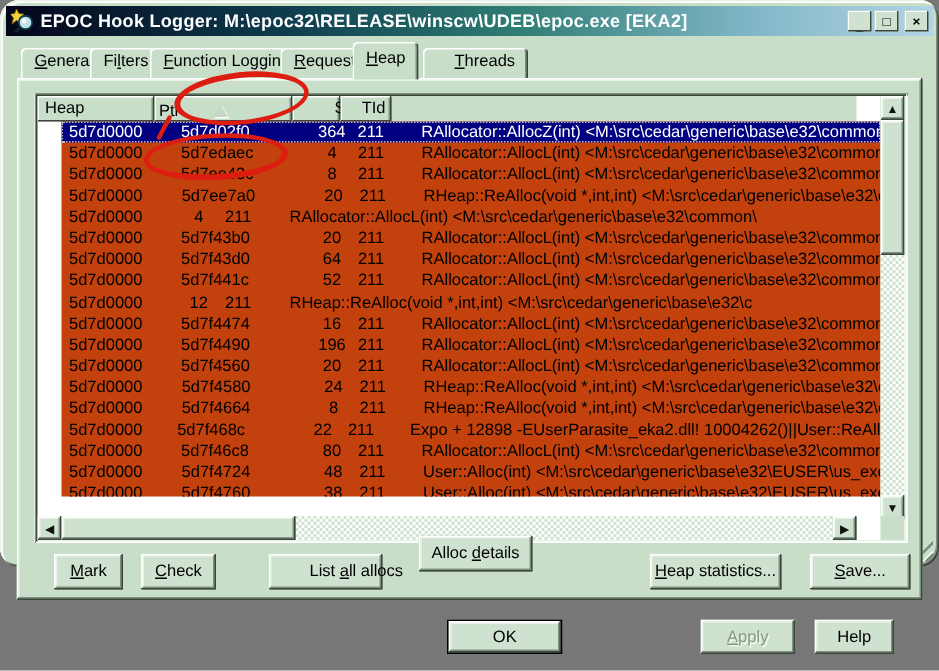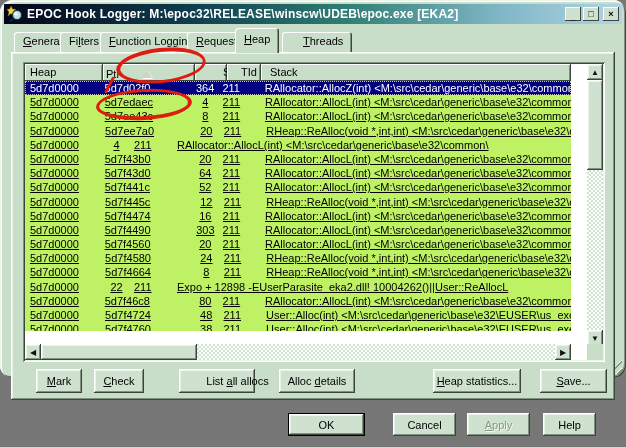--- a/index.html
+++ b/index.html
@@ -44,21 +44,21 @@
   .lv-inner{position:absolute;left:2px;top:2px;right:2px;bottom:2px;overflow:hidden;}
   .lv-header{position:absolute;left:0;top:0;width:546px;height:17px;display:flex;background:var(--face);}
   .hcell{height:17px;background:var(--face);padding:2px 4px 0 5px;white-space:nowrap;
     box-shadow: inset -1px -1px 0 var(--dk), inset 1px 1px 0 var(--hl), inset -2px 0 0 var(--sh);}
   .c-heap{width:78px;} .c-ptr{width:92px;padding-left:3px;display:flex;align-items:center;}
   .c-size{width:31px;text-align:right;padding-left:28px;} .c-tid{width:34px;text-align:right;}
   .c-stack{flex:1 1 auto;padding-left:9px;}
   .sort-arrow{display:inline-block;width:0;height:0;margin-left:22px;
     border-left:5px solid transparent;border-right:5px solid transparent;border-bottom:8px solid #c7d6c7;
     filter:drop-shadow(1px 1px 0 #ffffff);}
-  .rows{position:absolute;left:0;top:17px;width:546px;height:250px;overflow:hidden;background:#bef264;text-decoration:underline;}
+  .rows{position:absolute;left:16px;top:17px;width:546px;height:250px;overflow:hidden;background:#c2410c;}
   .row{display:flex;height:14.2px;line-height:14.2px;white-space:nowrap;}
   .row .cell{overflow:hidden;}
   .row .heap{width:78px;padding-left:5px;}
   .row .ptr{width:92px;padding-left:3px;}
   .row .size{width:31px;text-align:center;padding-right:4px;}
   .row .tid{width:34px;text-align:left;padding-right:4px;}
   .row .stack{flex:1 1 auto;padding-left:9px;}
   .row.selected{background:var(--sel);color:#fff;outline:1px dotted #c0c0c0;outline-offset:-1px;}
   
   .vsb{position:absolute;right:0;top:0;width:16px;height:282px;
@@ -130,21 +130,20 @@
     <div class="listview sunken">
       <div class="lv-inner">
         <div class="lv-header">
           <div class="hcell c-heap"><span>Heap</span></div>
           <div class="hcell c-ptr">
             <span>Ptr</span>
             <span class="sort-arrow"></span>
           </div>
           <div class="hcell c-size"><span>Size</span></div>
           <div class="hcell c-tid"><span>TId</span></div>
-          <div class="hcell c-stack"><span>Stack</span></div>
         </div>
 
         <div class="rows">
             <div class="row selected">
     <span class="cell heap">5d7d0000</span>
     <span class="cell ptr">5d7d02f0</span>
     <span class="cell size">364</span>
     <span class="cell tid">211</span>
     <span class="cell stack">RAllocator::AllocZ(int) &lt;M:\src\cedar\generic\base\e32\common\</span>
   </div>
@@ -191,36 +190,35 @@
   </div>
             <div class="row">
     <span class="cell heap">5d7d0000</span>
     <span class="cell ptr">5d7f441c</span>
     <span class="cell size">52</span>
     <span class="cell tid">211</span>
     <span class="cell stack">RAllocator::AllocL(int) &lt;M:\src\cedar\generic\base\e32\common\</span>
   </div>
             <div class="row">
     <span class="cell heap">5d7d0000</span>
-    <span class="cell ptr">5d7f445c</span>
     <span class="cell size">12</span>
     <span class="cell tid">211</span>
     <span class="cell stack">RHeap::ReAlloc(void *,int,int) &lt;M:\src\cedar\generic\base\e32\c</span>
   </div>
             <div class="row">
     <span class="cell heap">5d7d0000</span>
     <span class="cell ptr">5d7f4474</span>
     <span class="cell size">16</span>
     <span class="cell tid">211</span>
     <span class="cell stack">RAllocator::AllocL(int) &lt;M:\src\cedar\generic\base\e32\common\</span>
   </div>
             <div class="row">
     <span class="cell heap">5d7d0000</span>
     <span class="cell ptr">5d7f4490</span>
-    <span class="cell size">303</span>
+    <span class="cell size">196</span>
     <span class="cell tid">211</span>
     <span class="cell stack">RAllocator::AllocL(int) &lt;M:\src\cedar\generic\base\e32\common\</span>
   </div>
             <div class="row">
     <span class="cell heap">5d7d0000</span>
     <span class="cell ptr">5d7f4560</span>
     <span class="cell size">20</span>
     <span class="cell tid">211</span>
     <span class="cell stack">RAllocator::AllocL(int) &lt;M:\src\cedar\generic\base\e32\common\</span>
   </div>
@@ -233,20 +231,21 @@
   </div>
             <div class="row">
     <span class="cell heap">5d7d0000</span>
     <span class="cell ptr">5d7f4664</span>
     <span class="cell size">8</span>
     <span class="cell tid">211</span>
     <span class="cell stack">RHeap::ReAlloc(void *,int,int) &lt;M:\src\cedar\generic\base\e32\c</span>
   </div>
             <div class="row">
     <span class="cell heap">5d7d0000</span>
+    <span class="cell ptr">5d7f468c</span>
     <span class="cell size">22</span>
     <span class="cell tid">211</span>
     <span class="cell stack">Expo + 12898 -EUserParasite_eka2.dll! 10004262()||User::ReAllocL</span>
   </div>
             <div class="row">
     <span class="cell heap">5d7d0000</span>
     <span class="cell ptr">5d7f46c8</span>
     <span class="cell size">80</span>
     <span class="cell tid">211</span>
     <span class="cell stack">RAllocator::AllocL(int) &lt;M:\src\cedar\generic\base\e32\common\</span>
@@ -283,36 +282,33 @@
 
     <div class="btn raised" style="left:25px;top:317px;width:46px;">
         <span><u>M</u>ark</span>
       </div>
     <div class="btn raised" style="left:83px;top:317px;width:50px;">
         <span><u>C</u>heck</span>
       </div>
     <div class="btn raised" style="left:168px;top:317px;width:76px;padding-left:41px;">
         <span>List <u>a</u>ll allocs</span>
       </div>
-    <div class="btn raised" style="left:268px;top:317px;width:76px;">
+    <div class="btn raised" style="left:268px;top:305px;width:76px;">
         <span>Alloc <u>d</u>etails</span>
       </div>
     <div class="btn raised" style="left:529px;top:317px;width:67px;">
         <span><u>S</u>ave...</span>
       </div>
     <div class="btn raised" style="left:422px;top:317px;width:88px;">
         <span><u>H</u>eap statistics...</span>
       </div>
   </div>
 
-  <div class="btn default raised" style="left:288px;top:413px;width:77px;height:23px;">
+  <div class="btn default raised" style="left:298px;top:413px;width:77px;height:23px;">
       <span>OK</span>
-    </div>
-  <div class="btn raised" style="left:393px;top:413px;width:63px;height:23px;">
-      <span>Cancel</span>
     </div>
   <div class="btn raised disabled" style="left:467px;top:413px;width:63px;height:23px;">
       <span><u>A</u>pply</span>
     </div>
   <div class="btn raised" style="left:543px;top:413px;width:53px;height:23px;">
       <span>Help</span>
     </div>
 
   <div class="grip"></div>
 

